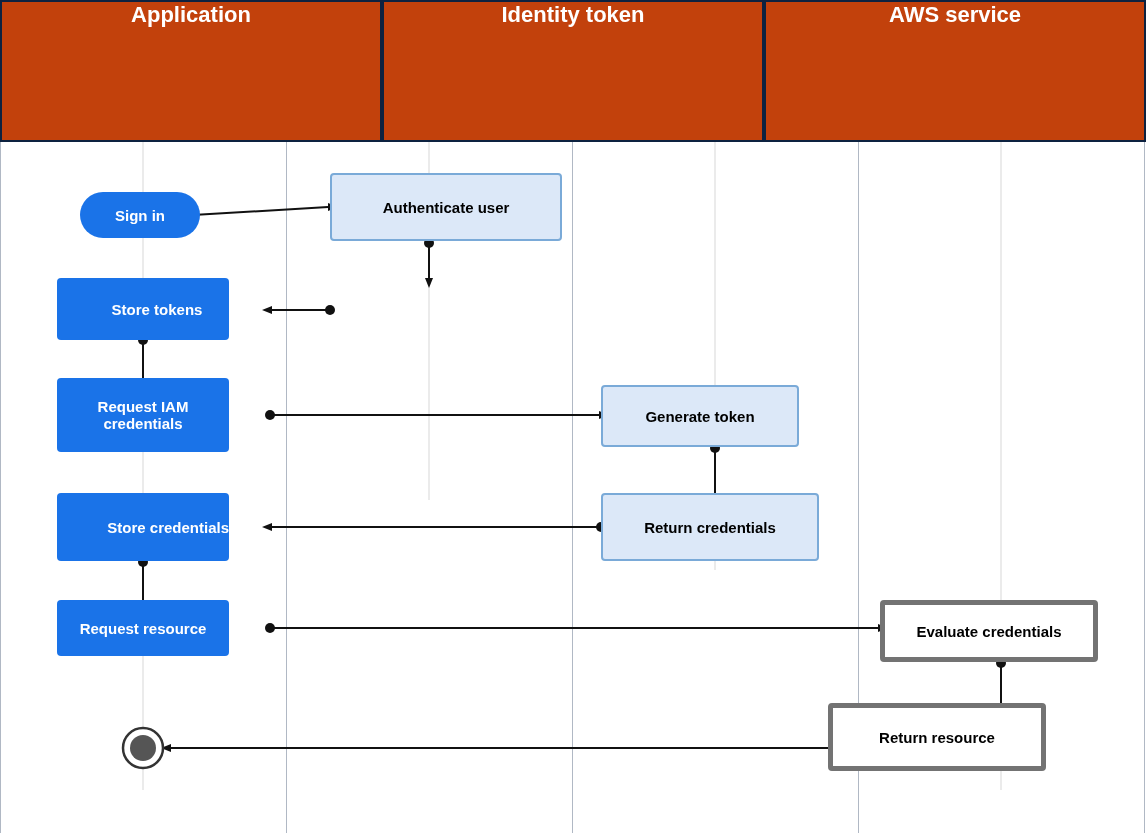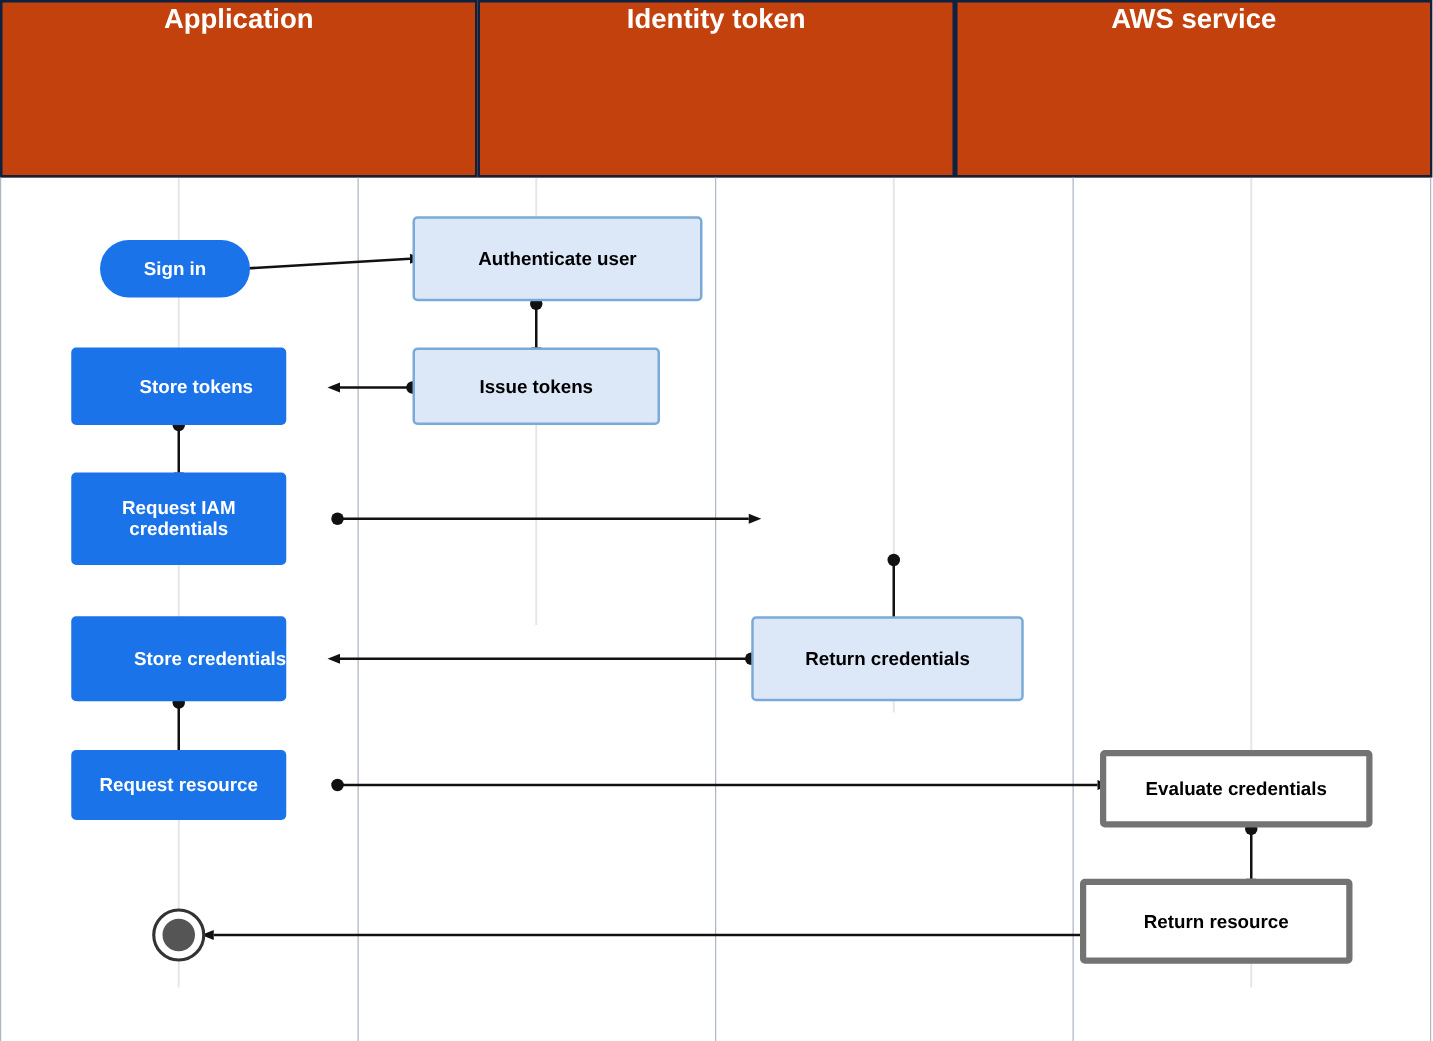--- a/index.html
+++ b/index.html
@@ -202,51 +202,51 @@
   </svg>
 
   <div class="node node-oval" style="left:80px; top:192px; width:120px; height:46px;">
     <span>Sign in</span>
   </div>
 
   <div class="node node-light" style="left:330px; top:173px; width:232px; height:68px;">
     <span>Authenticate user</span>
   </div>
 
-  <div class="node node-light" style="left:330px; top:278px; width:198px; height:62px;">
-    <span>Issue tokens</span>
-  </div>
 
   <div class="node node-blue" style="left:57px; top:278px; width:172px; height:62px;padding-left:28px;">
     <span>Store tokens</span>
   </div>
 
   <div class="node node-blue" style="left:57px; top:378px; width:172px; height:74px;">
     <span style="white-space:pre-line;">Request IAM
 credentials</span>
   </div>
 
+  <div class="node node-light" style="left:601px; top:385px; width:198px; height:62px;">
+    <span>Generate token</span>
+  </div>
 
   <div class="node node-blue" style="left:57px; top:493px; width:172px; height:68px;justify-content:flex-end;">
     <span>Store credentials</span>
   </div>
 
   <div class="node node-light" style="left:601px; top:493px; width:218px; height:68px;">
     <span>Return credentials</span>
   </div>
 
   <div class="node node-blue" style="left:57px; top:600px; width:172px; height:56px;">
     <span>Request resource</span>
   </div>
 
   <div class="node node-white" style="left:880px; top:600px; width:218px; height:62px;">
     <span>Evaluate credentials</span>
   </div>
 
-  <div class="node node-white" style="left:864px; top:703px; width:218px; height:68px;">
+  <div class="node node-white" style="left:828px; top:703px; width:218px; height:68px;">
     <span>Return resource</span>
   </div>
 
   <div class="end-node" style="left:121px; top:726px;">
     <svg width="44" height="44" viewBox="0 0 44 44">
       <circle cx="22" cy="22" r="20" stroke="#333" stroke-width="2.5" fill="#fff"></circle>
       <circle cx="22" cy="22" r="13" fill="#555"></circle>
     </svg>
   </div>
 

